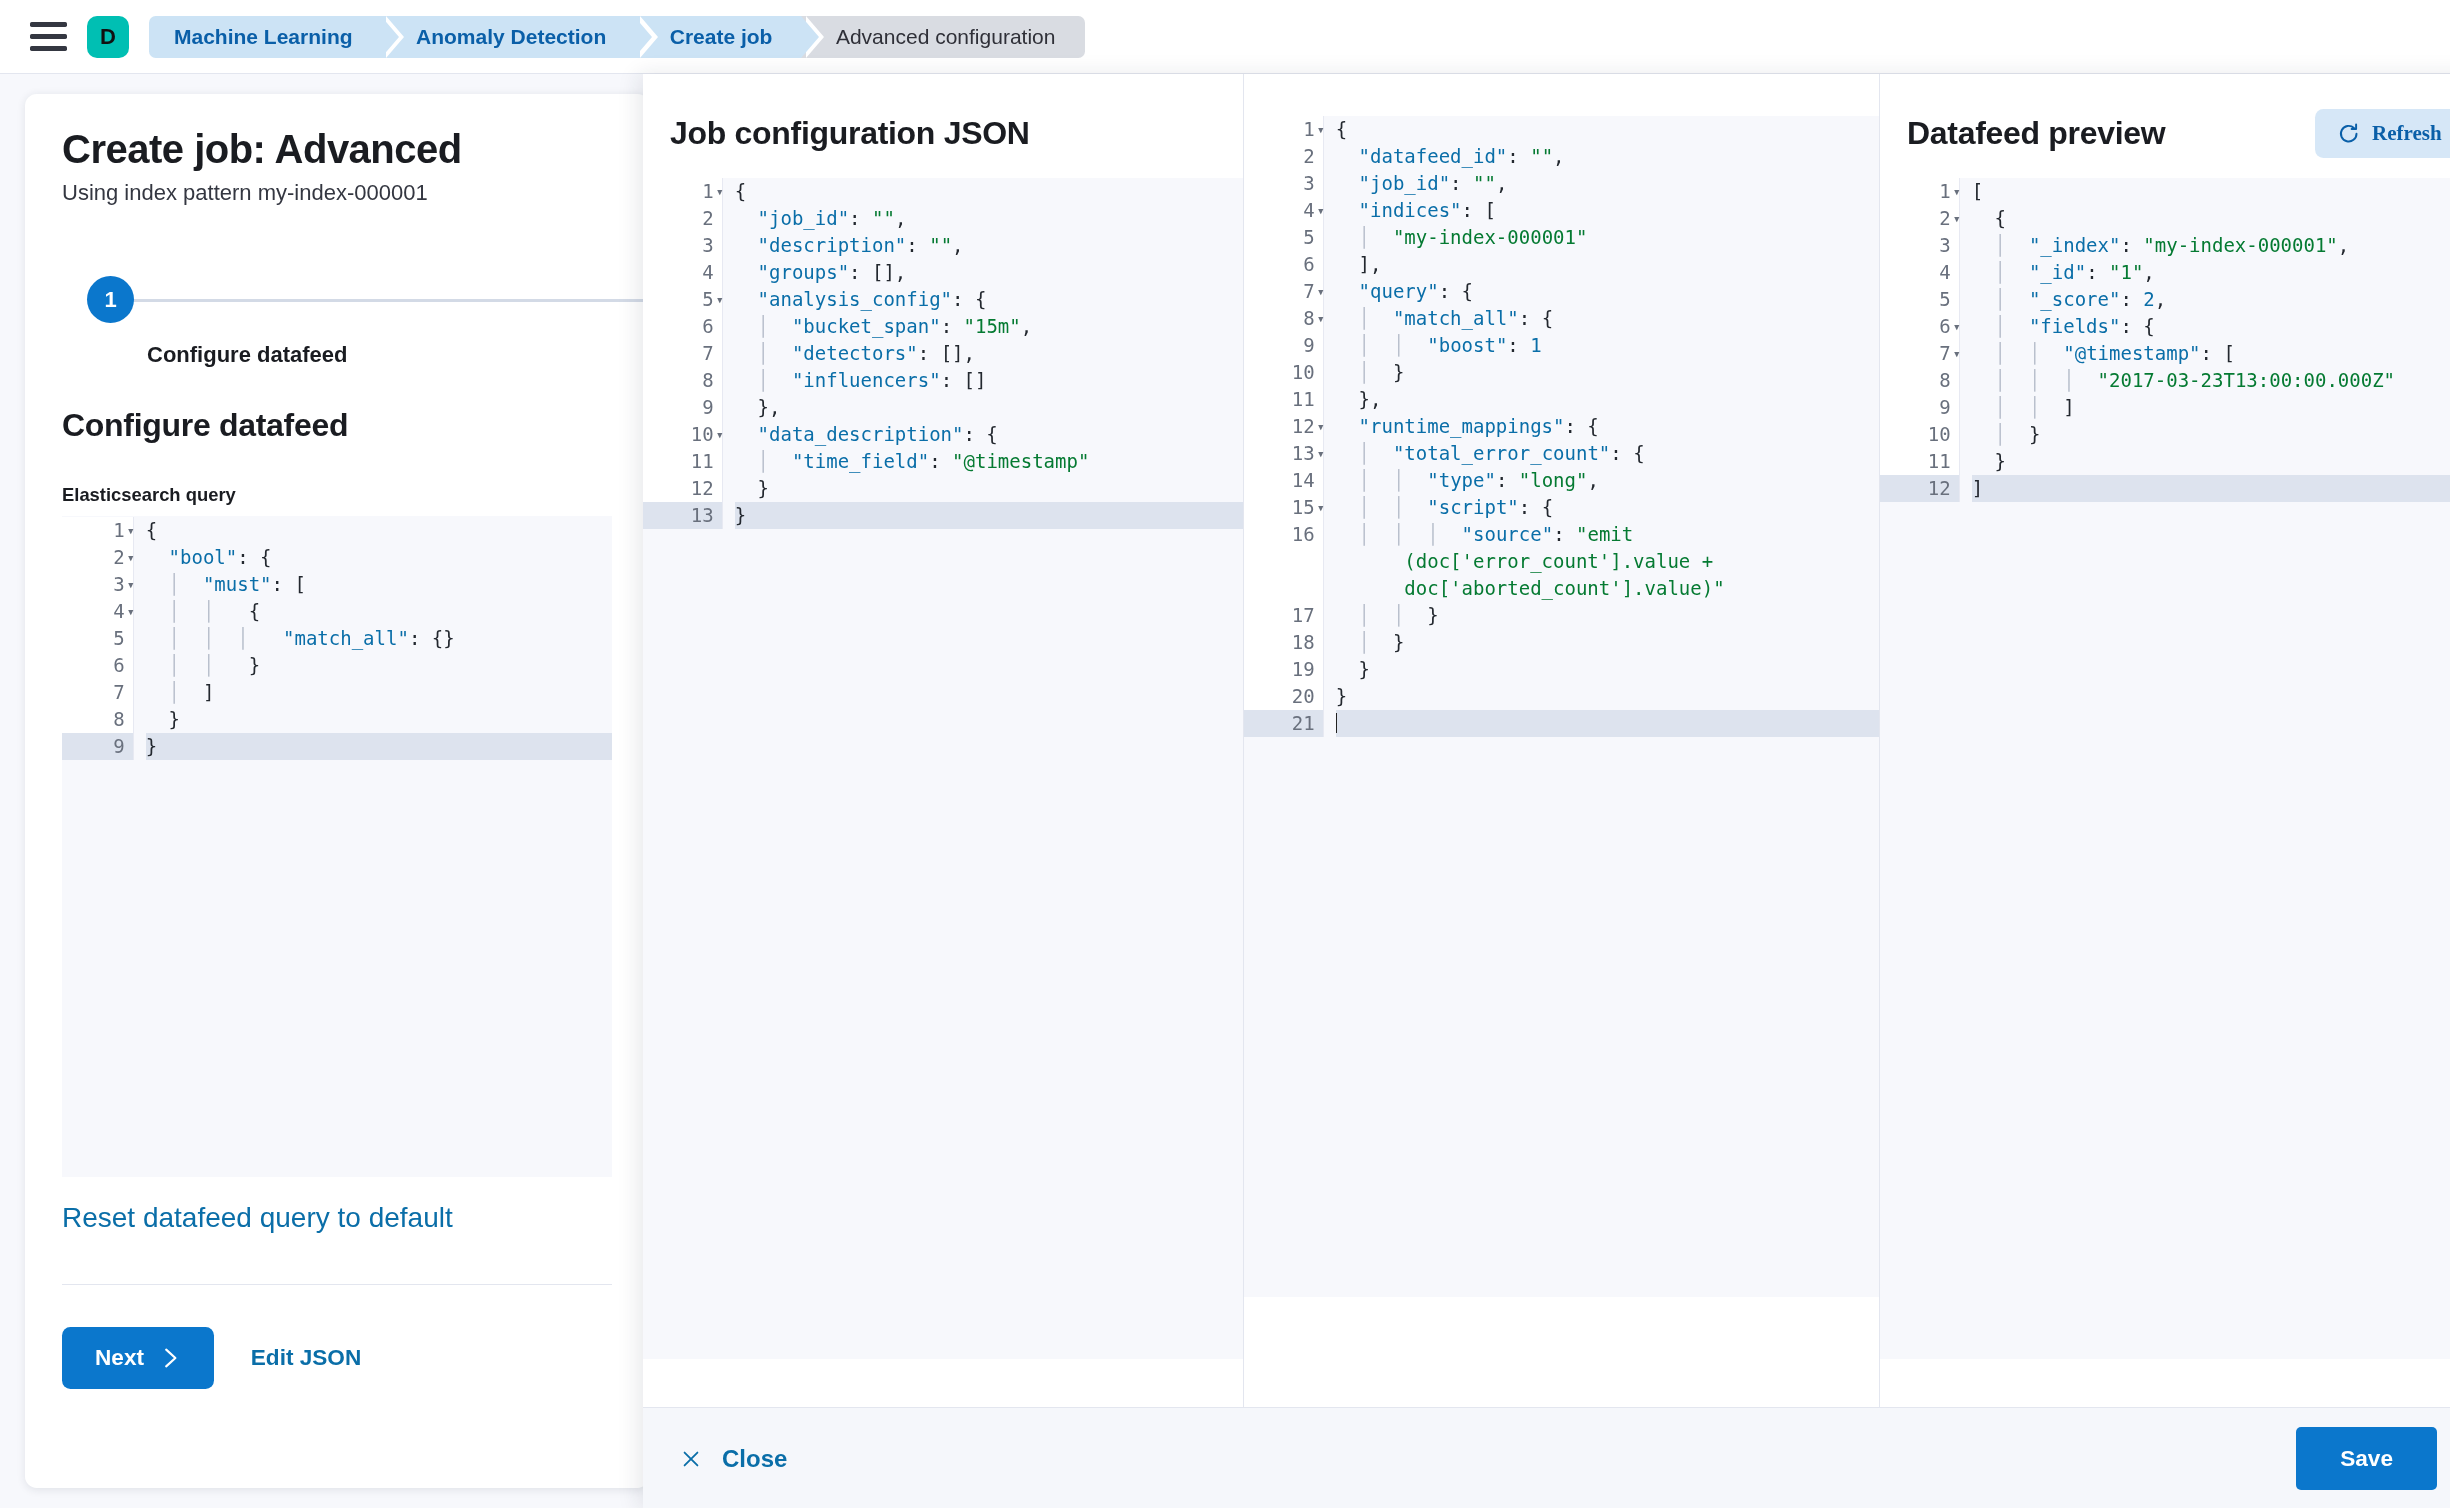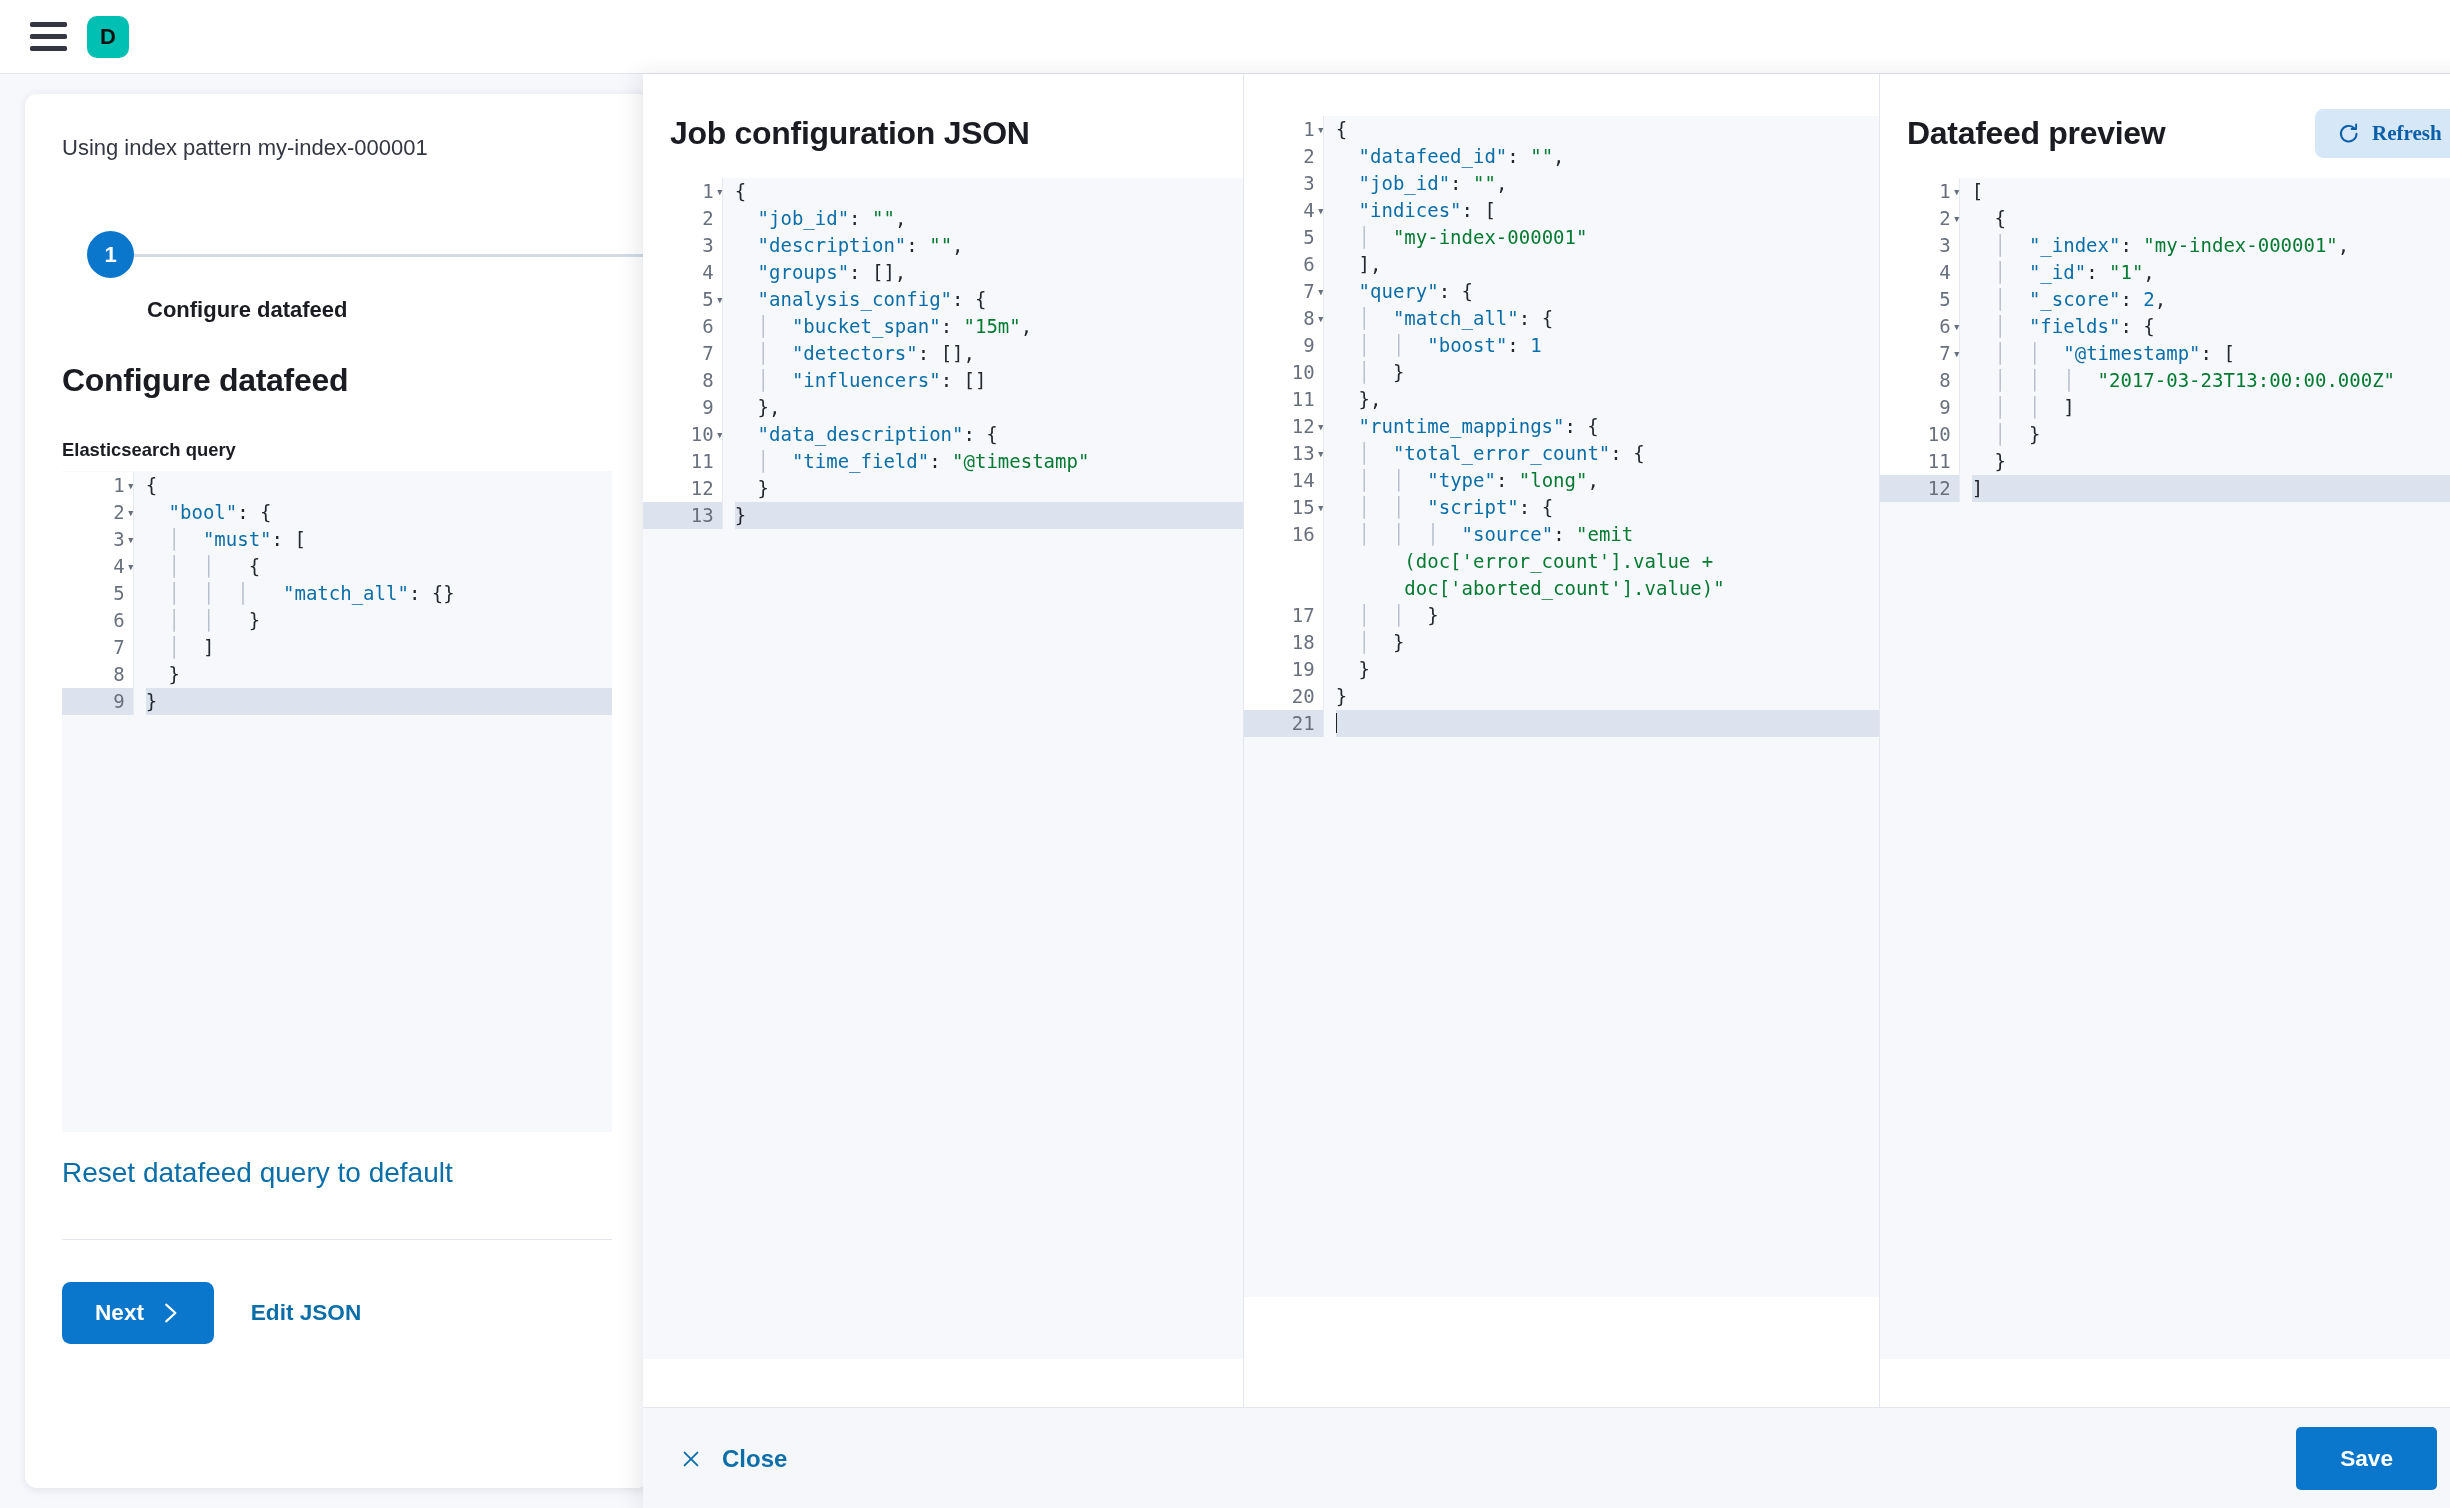--- a/index.html
+++ b/index.html
@@ -161,23 +161,38 @@
 
 <div id="chrome-bar">
   <div id="hamburger">
       <i></i>
       <i></i>
       <i></i>
     </div>
   <div id="app-logo">
     <span>D</span>
   </div>
+  <div id="breadcrumb">
+    <div class="crumb">
+      <span>Machine Learning</span>
+    </div>
+    <div class="crumb">
+      <span>Anomaly Detection</span>
+    </div>
+    <div class="crumb">
+      <span>Create job</span>
+    </div>
+    <div class="crumb active">
+      <span>Advanced configuration</span>
+    </div>
+  </div>
 </div>
 
 <div id="page-card">
+  <div id="page-title">Create job: Advanced</div>
   <div id="page-subtitle">Using index pattern my-index-000001</div>
 
   <div id="stepper">
     <div id="step-line"></div>
     <div id="step-circle">
       <span>1</span>
     </div>
   </div>
   <div id="step-label">
     <span id="step-label-inner">Configure datafeed</span>

